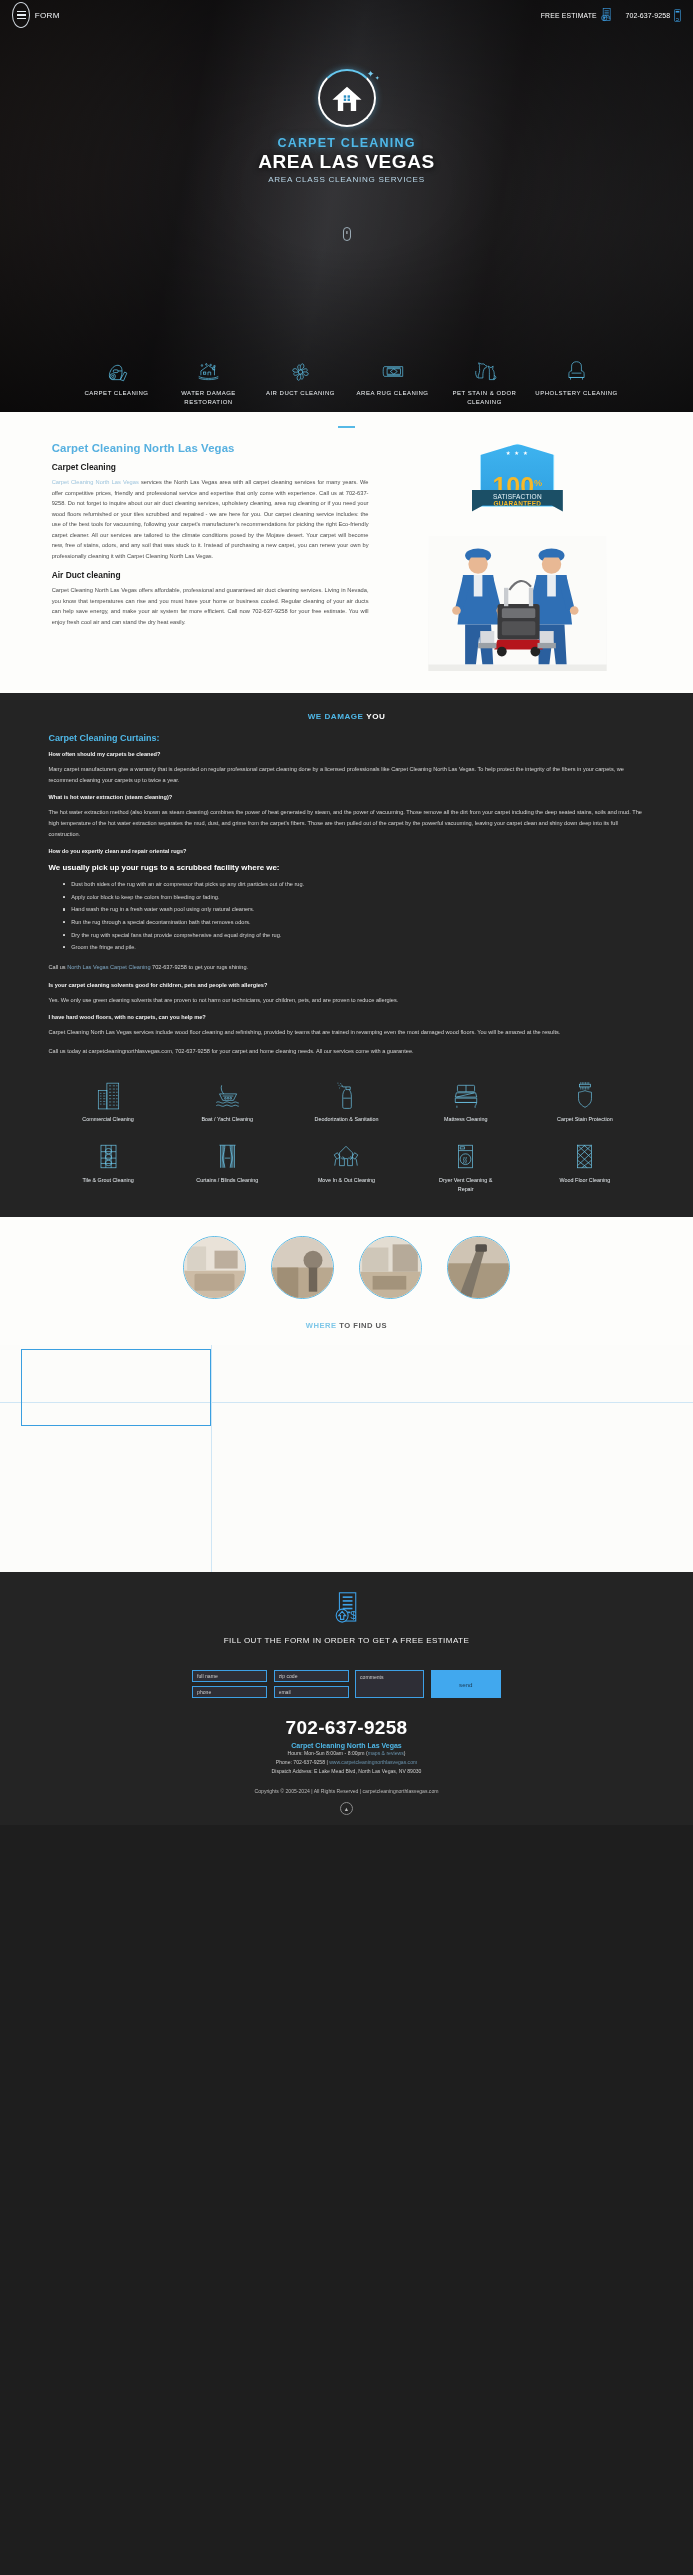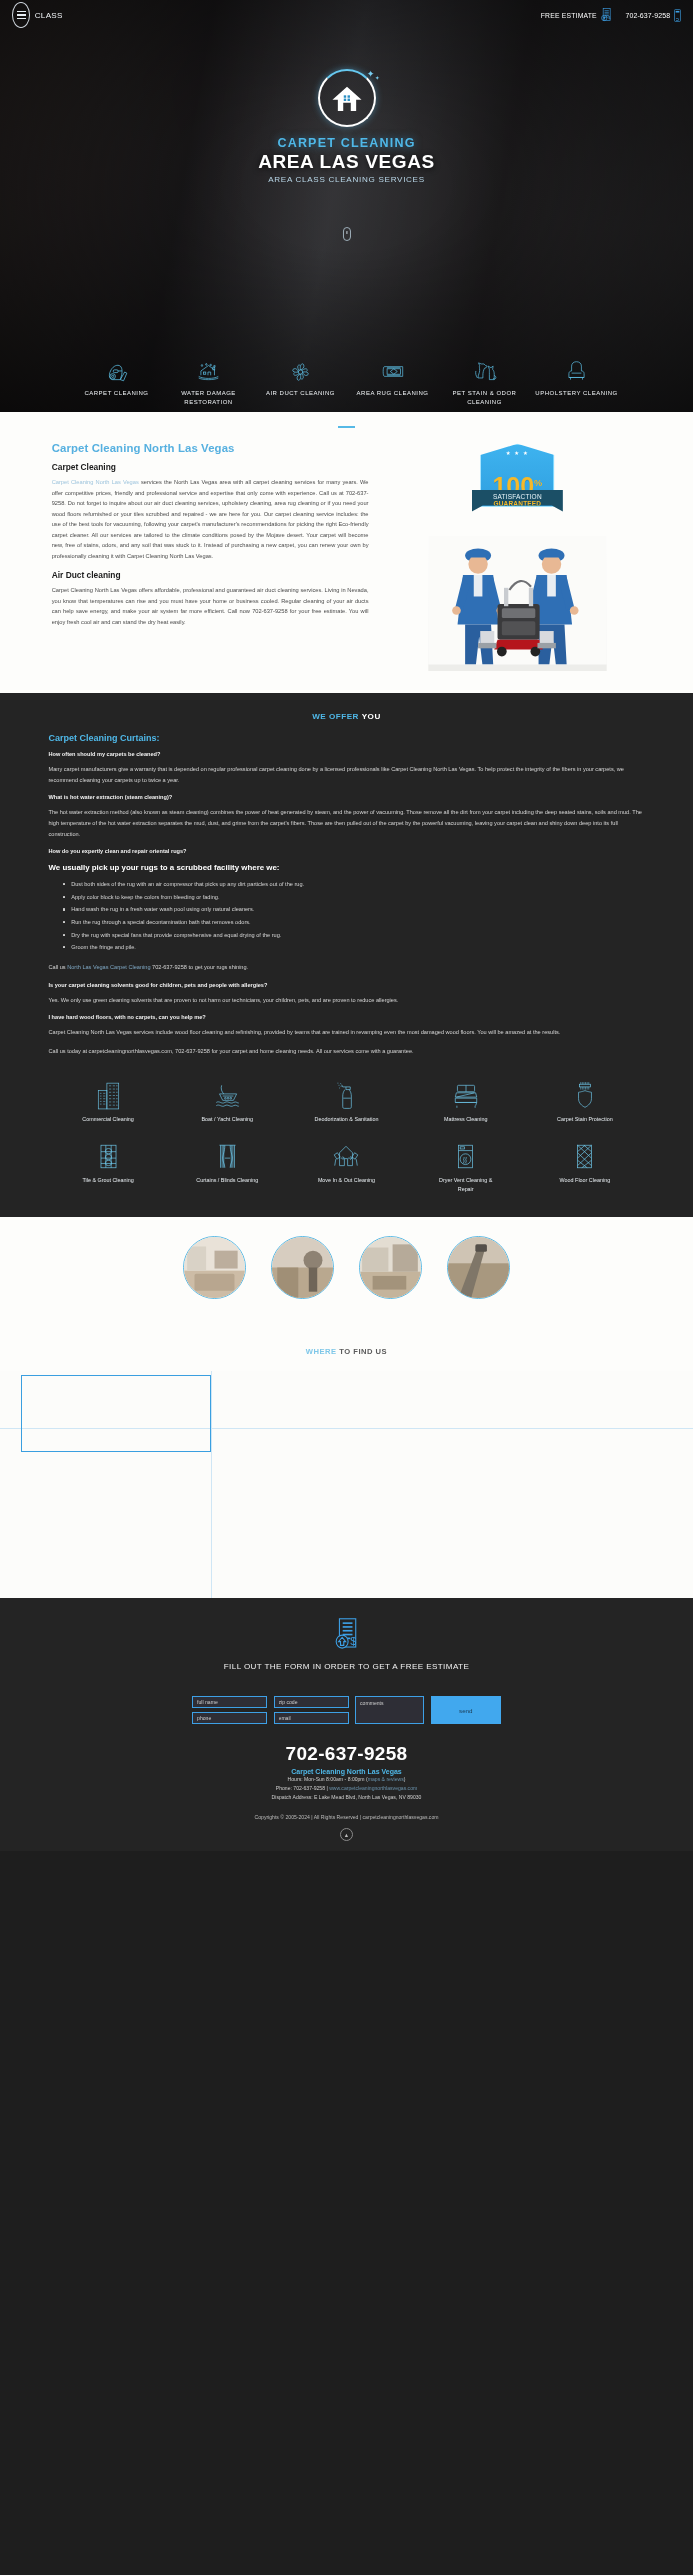--- a/index.html
+++ b/index.html
@@ -183,21 +183,21 @@
   
   .gallery { background:#fdfdfb; padding: 19.5px 0 16.2px; }
   .gal-row { display:flex; justify-content:center; gap: 25px; }
   .gal-circle {
     width: 63px; height: 63px; border-radius:50%; border: 1.1px solid #56b9e6; overflow:hidden;
     display:flex; align-items:center; justify-content:center;
   }
 
   
   .map-sec { background:#fdfdfb; padding: 5.4px 0 0; }
-  .find-us { text-align:center; font-size: 7.6px; letter-spacing: 0.5px; margin-bottom: 15px; margin-top: 26px; }
+  .find-us { text-align:center; font-size: 7.6px; letter-spacing: 0.5px; margin-bottom: 15px; }
   .find-us b { color:#7ec7e8; font-weight:700; }
   .find-us span { color:#5b5b5b; font-weight:700; }
   .map-box {
     position:relative; height: 227px; background:#fcfcfa;
     border-top: 0; margin: 0;
   }
   .map-frame {
     position:absolute; left: 20.6px; top: 4.3px; width: 190px; height: 77px;
     border: 1.1px solid #3a9fe0;
   }
@@ -246,21 +246,21 @@
   <div class="hero-photo"></div>
   <div class="hero-vignette"></div>
 
   <div class="topbar">
     <div class="menu-btn">
       <div class="burger">
           <i></i>
           <i></i>
           <i></i>
         </div>
-      <span class="menu-label">CLASS</span>
+      <span class="menu-label">FORM</span>
     </div>
     <div class="top-right">
       <div class="free-est">
         <span class="free-est-label">FREE ESTIMATE</span>
         <span>
           <svg class="ic" width="10.8" height="14" viewBox="0 0 20 26">
             <rect x="4" y="1" width="13" height="22" fill="none" stroke="#3da0e6" stroke-width="1.2"></rect>
             <g stroke="#3da0e6" stroke-width="1.3">
               <line x1="6.5" y1="5" x2="14.5" y2="5"></line>
                 <line x1="6.5" y1="8" x2="14.5" y2="8"></line>
@@ -480,21 +480,21 @@
           </svg>
         </div>
       </div>
     </div>
   </div>
 </section>
 
 <section class="dark-sec">
   <div class="wrap">
     <div class="we-offer">
-      <b>WE OFFER</b>
+      <b>WE DAMAGE</b>
       <span>YOU</span>
     </div>
 
     <div class="answers-h">Carpet Cleaning Curtains:</div>
 
     <div class="q">How often should my carpets be cleaned?</div>
     <div class="a">Many carpet manufacturers give a warranty that is depended on regular professional carpet cleaning done by a licensed professionals like Carpet Cleaning North Las Vegas. To help protect the integrity of the fibers in your carpets, we recommend cleaning your carpets up to twice a year.</div>
 
     <div class="q">What is hot water extraction (steam cleaning)?</div>
     <div class="a">The hot water extraction method (also known as steam cleaning) combines the power of heat generated by steam, and the power of vacuuming. Those remove all the dirt from your carpet including the deep seated stains, soils and mud. The high temperature of the hot water extraction separates the mud, dust, and grime from the carpet's fibers. Those are then pulled out of the carpet by the powerful vacuuming, leaving your carpet clean and shiny down deep into its full construction.</div>

